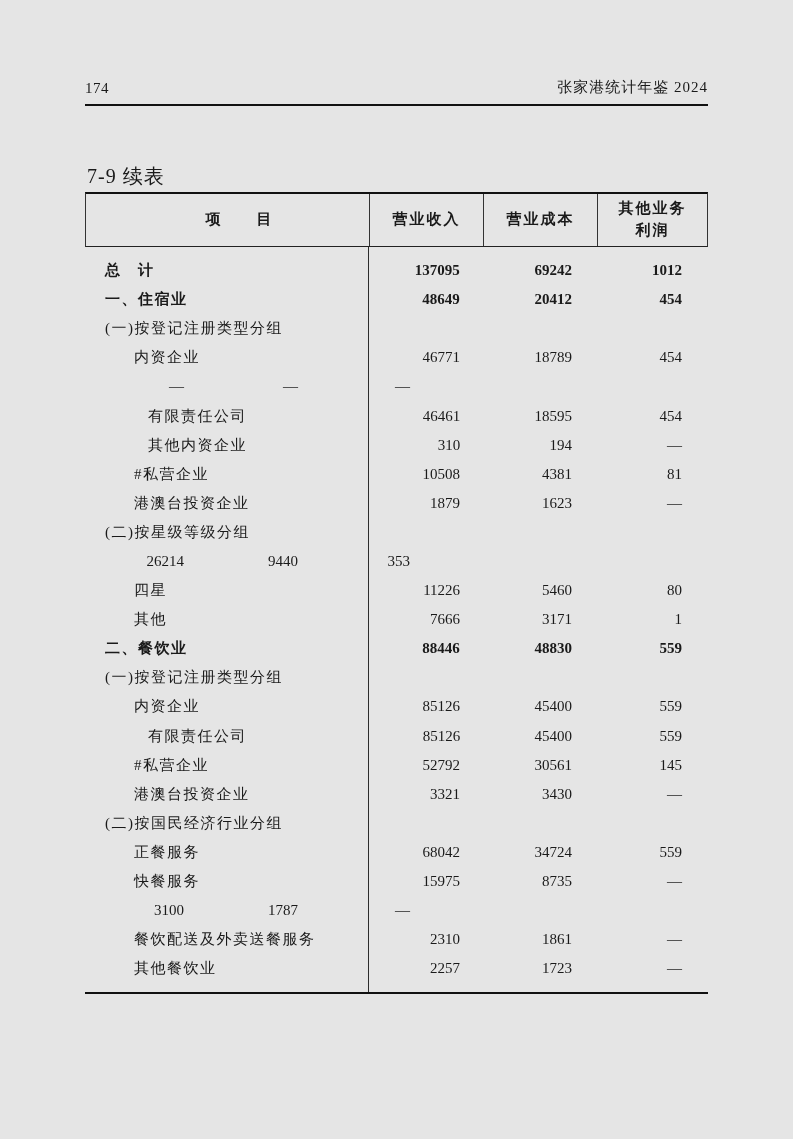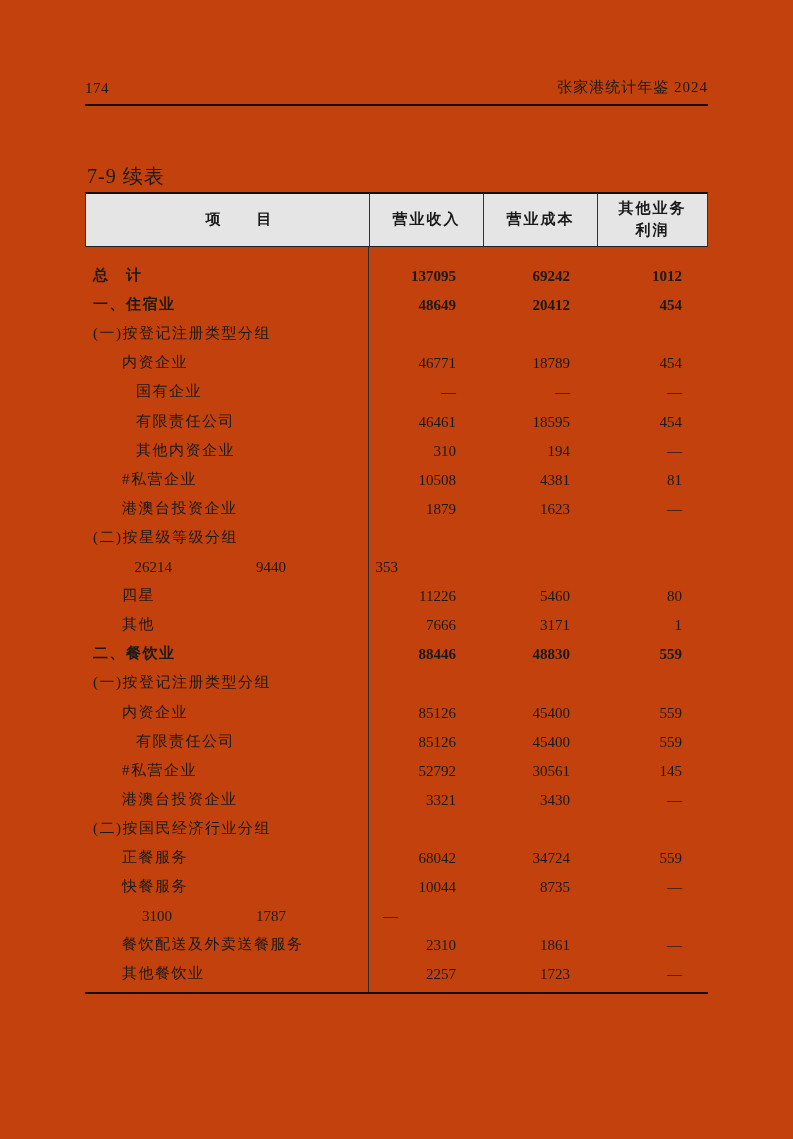--- a/index.html
+++ b/index.html
@@ -3,21 +3,21 @@
 <meta charset="utf-8">
 <style>
   * { margin: 0; padding: 0; box-sizing: border-box; }
   html, body { background: #ffffff; }
   body {
     width: 793px; height: 1139px;
     position: relative;
     font-family: "Liberation Serif", "DejaVu Serif", serif;
     color: #1a1a1a;
   }
-  .page { position: absolute; inset: 0; background: #c2410c; }
+  .page { position: absolute; inset: 0; background: #e5e5e5; }
 
   
   .page-header {
     position: absolute;
     left: 85px; right: 85px; top: 78px;
     display: flex; justify-content: space-between; align-items: flex-end;
     font-size: 15px;
     padding-bottom: 7px;
     border-bottom: 2px solid #111;
   }
@@ -57,23 +57,24 @@
   .tbody {
     position: relative;
     border-bottom: 2.5px solid #111;
     padding: 9px 0 9px 0;
   }
   .v-line {
     position: absolute; left: 283px; top: 0; bottom: 0;
     width: 1px; background: #2c2c2c;
   }
   .t-row {
-    display: flex; align-items: flex-end;
+    display: flex; align-items: center;
     height: 29.1px;
     font-size: 15px;
+    margin-left: 12px;
   }
   .c-label {
     width: 284px; padding-left: 8px;
     letter-spacing: 1.5px;
     white-space: nowrap; overflow: hidden;
   }
   .indent-1 .c-label { padding-left: 37px; }
   .indent-2 .c-label { padding-left: 51px; }
   .c-num {
     width: 114px; text-align: right; padding-right: 27px;
@@ -132,21 +133,20 @@
     <div class="c-num"></div>
     <div class="c-num last"></div>
   </div>
         <div class="t-row indent-1">
     <div class="c-label">内资企业</div>
     <div class="c-num">46771</div>
     <div class="c-num">18789</div>
     <div class="c-num last">454</div>
   </div>
         <div class="t-row indent-2">
-    <div class="c-label">国有企业</div>
     <div class="c-num">—</div>
     <div class="c-num">—</div>
     <div class="c-num last">—</div>
   </div>
         <div class="t-row indent-2">
     <div class="c-label">有限责任公司</div>
     <div class="c-num">46461</div>
     <div class="c-num">18595</div>
     <div class="c-num last">454</div>
   </div>
@@ -234,21 +234,21 @@
     <div class="c-num last"></div>
   </div>
         <div class="t-row indent-1">
     <div class="c-label">正餐服务</div>
     <div class="c-num">68042</div>
     <div class="c-num">34724</div>
     <div class="c-num last">559</div>
   </div>
         <div class="t-row indent-1">
     <div class="c-label">快餐服务</div>
-    <div class="c-num">10044</div>
+    <div class="c-num">15975</div>
     <div class="c-num">8735</div>
     <div class="c-num last">—</div>
   </div>
         <div class="t-row indent-1">
     <div class="c-num">3100</div>
     <div class="c-num">1787</div>
     <div class="c-num last">—</div>
   </div>
         <div class="t-row indent-1">
     <div class="c-label">餐饮配送及外卖送餐服务</div>

